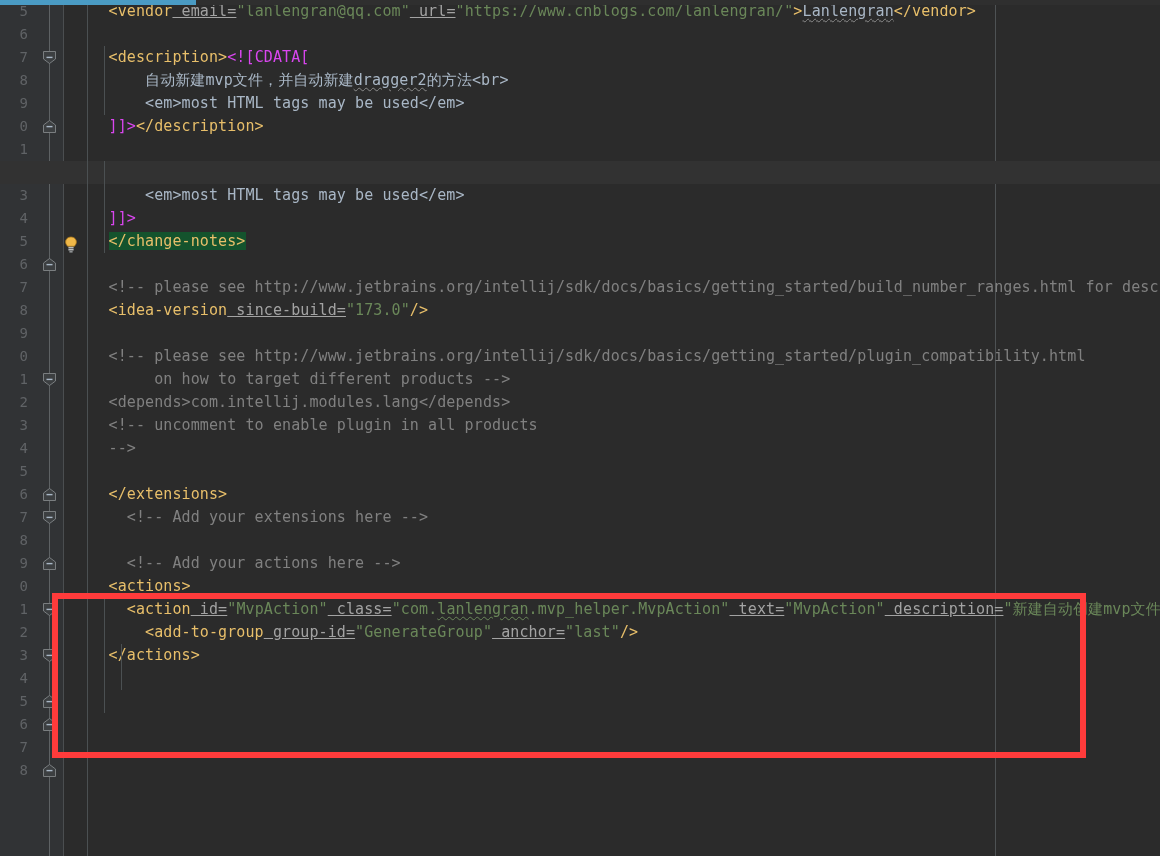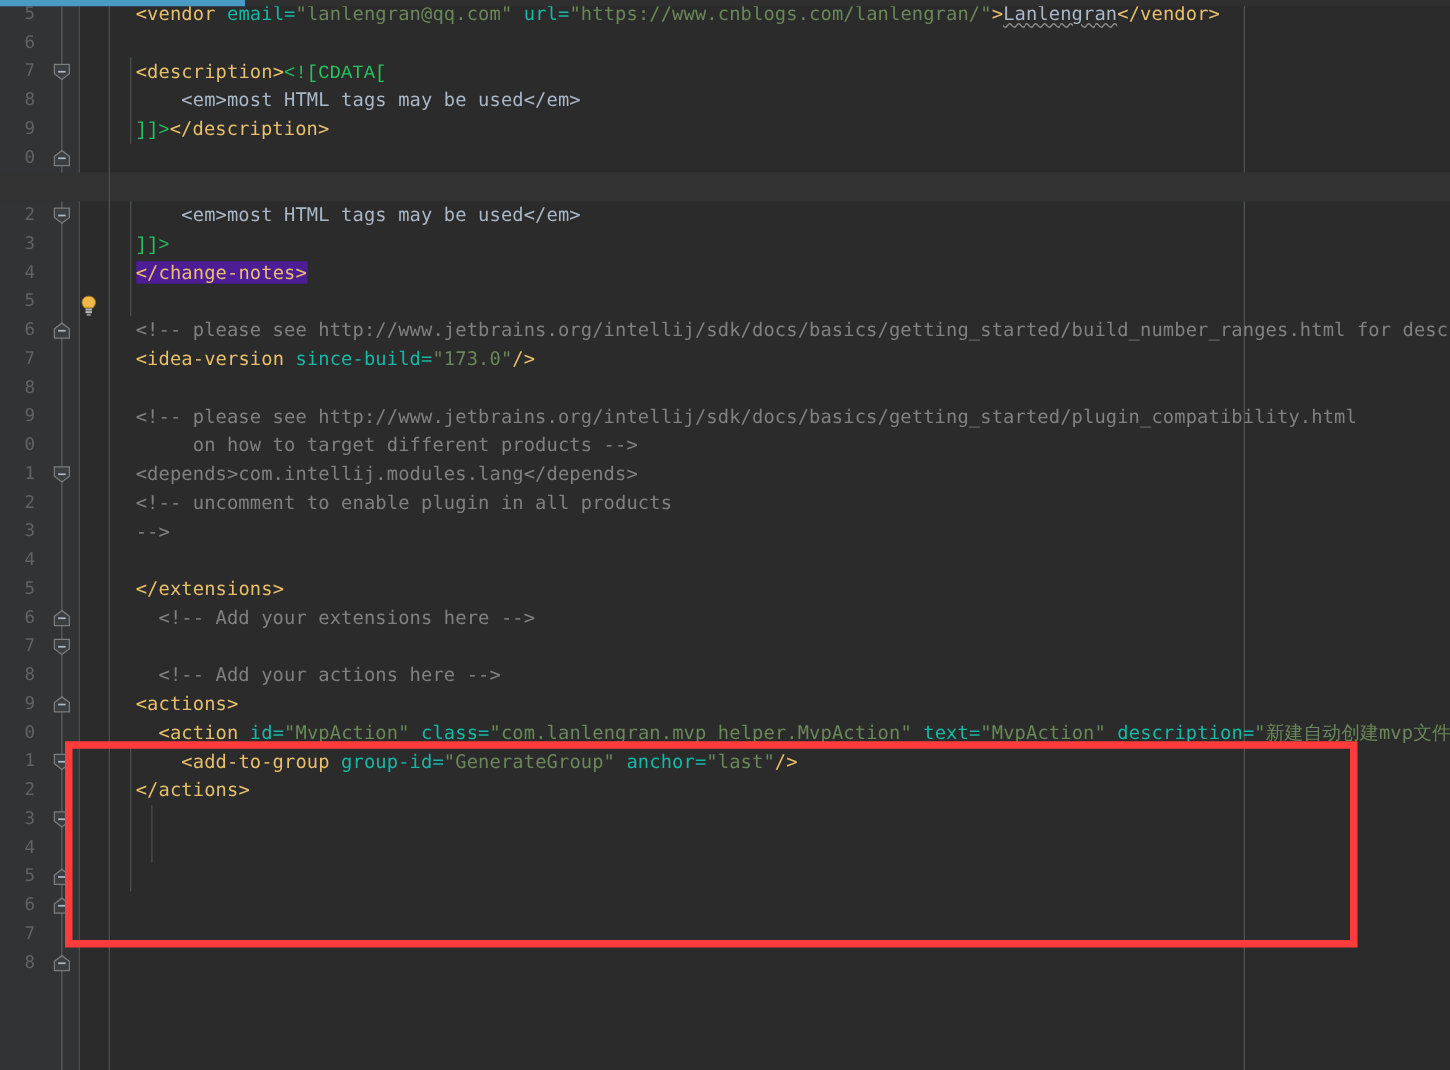--- a/index.html
+++ b/index.html
@@ -146,28 +146,28 @@
   
   .indent-guide {
     position: absolute;
     width: 1px;
     background: #4b5052;
     z-index: 9;
   }
 
   
   .tag       { color: #e8bf6a; }
-  .attr      { color: #14b8a6; }
+  .attr      { color: #a3a3a3; text-decoration: underline; }
   .str       { color: #6a8759; }
   .txt       { color: #a9b7c6; }
   .comment   { color: #808080; }
-  .cdata     { color: #22c55e; font-family: Liberation Mono, monospace; }
+  .cdata     { color: #d946ef; }
 
   .sel { background: #214283; }
-  .tagmatch { background: #4c1d95; }
+  .tagmatch { background: #14532d; }
 
   .typo {
     text-decoration: underline;
     text-decoration-style: wavy;
     text-decoration-color: #6a8759;
     text-decoration-thickness: 1px;
     text-underline-offset: 2px;
   }
   .typo-gray {
     text-decoration: underline;
@@ -349,20 +349,21 @@
           <rect x="4.4" y="10.8" width="5.2" height="1.6" fill="#b9bcbd"></rect>
           <rect x="4.4" y="12.9" width="5.2" height="1.6" fill="#b9bcbd"></rect>
           <rect x="5.4" y="15" width="3.2" height="1.6" fill="#8e9192"></rect>
         </svg></div>
     </div>
 
   <div class="code" id="codearea">
       <div class="line"><span class="txt">    </span><span class="tag">&lt;vendor</span><span class="attr"> email=</span><span class="str">"lanlengran@qq.com"</span><span class="attr"> url=</span><span class="str">"https://www.cnblogs.com/lanlengran/"</span><span class="tag">&gt;</span><span class="txt typo-gray">Lanlengran</span><span class="tag">&lt;/vendor&gt;</span></div>
       <div class="line">&nbsp;</div>
       <div class="line"><span class="txt">    </span><span class="tag">&lt;description&gt;</span><span class="cdata">&lt;![CDATA[</span></div>
+      <div class="line"><span class="txt">        自动新建mvp文件，并自动新建</span><span class="txt typo-gray">dragger2</span><span class="txt">的方法&lt;br&gt;</span></div>
       <div class="line"><span class="txt">        &lt;em&gt;most HTML tags may be used&lt;/em&gt;</span></div>
       <div class="line"><span class="cdata">    ]]&gt;</span><span class="tag">&lt;/description&gt;</span></div>
       <div class="line">&nbsp;</div>
       <div class="line current"><div class="current-line-bg" style="left: -64px;"></div><span class="txt">    </span><span class="tag tagmatch">&lt;</span><span class="tag sel">change-notes</span><span class="tag tagmatch">&gt;</span><span class="cdata">&lt;![CDATA[</span></div>
       <div class="line"><span class="txt">        &lt;em&gt;most HTML tags may be used&lt;/em&gt;</span></div>
       <div class="line"><span class="cdata">    ]]&gt;</span></div>
       <div class="line"><span class="txt">    </span><span class="tag tagmatch">&lt;/change-notes&gt;</span></div>
       <div class="line">&nbsp;</div>
       <div class="line"><span class="comment">    &lt;!-- please see http://www.jetbrains.org/intellij/sdk/docs/basics/getting_started/build_number_ranges.html for description --&gt;</span></div>
       <div class="line"><span class="txt">    </span><span class="tag">&lt;idea-version</span><span class="attr"> since-build=</span><span class="str">"173.0"</span><span class="tag">/&gt;</span></div>

